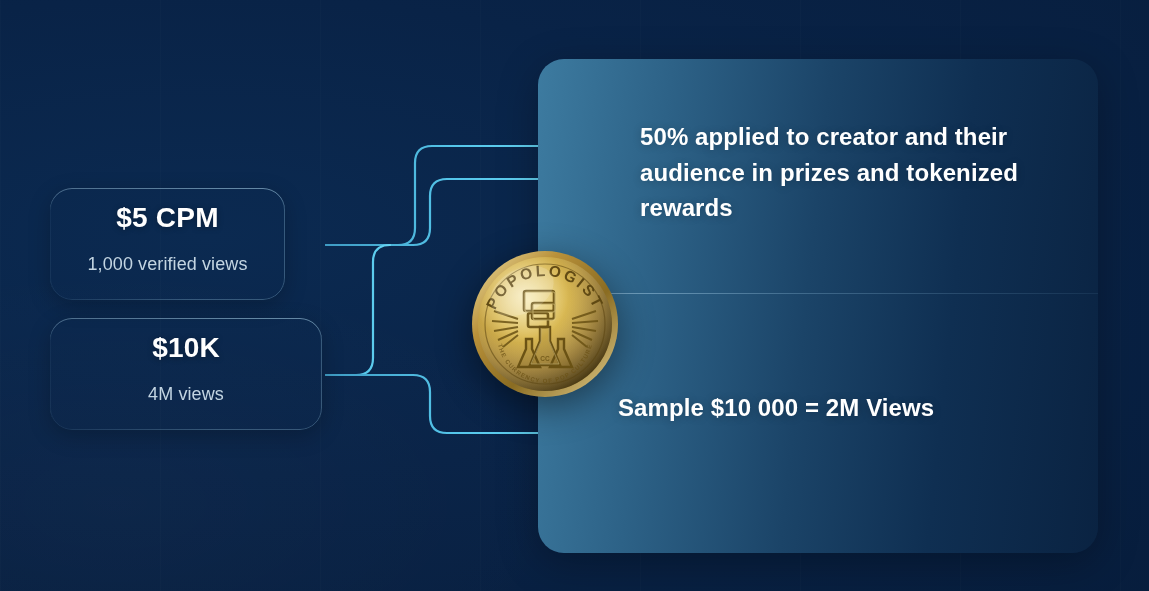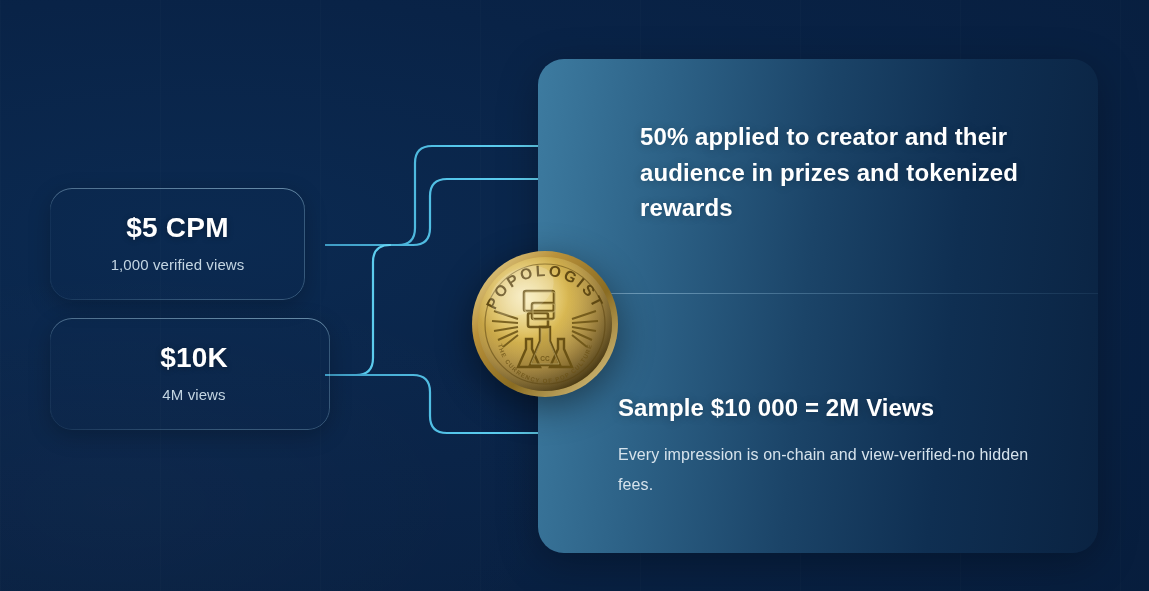--- a/index.html
+++ b/index.html
@@ -30,29 +30,29 @@
     box-shadow:inset 0 1px 0 rgba(190,225,245,.35), 0 6px 22px rgba(0,0,0,.22);
     display:flex;flex-direction:column;align-items:center;justify-content:center;
   }
   .card::after{
     content:"";position:absolute;inset:0;border-radius:22px;
     border:1px solid rgba(160,205,230,.30);
     -webkit-mask-image:linear-gradient(105deg,rgba(0,0,0,.15) 0%,#000 65%);
             mask-image:linear-gradient(105deg,rgba(0,0,0,.15) 0%,#000 65%);
     pointer-events:none;
   }
-  #card-cpm{left:50px;top:188px;width:255px;height:112px;}
-  #card-10k{left:50px;top:318px;width:272px;height:112px;padding-left:8px;}
+  #card-cpm{left:50px;top:188px;width:235px;height:112px;}
+  #card-10k{left:50px;top:318px;width:272px;height:112px;}
 
   .card-title{
     color:#ffffff;font-size:28px;font-weight:700;letter-spacing:.2px;
     text-shadow:0 1px 6px rgba(0,0,0,.30);margin:0 0 8px 0;
   }
   .card-sub{
-    color:#c3d5e2;font-size:15px;font-weight:400;letter-spacing:.1px;margin:4px;
+    color:#c3d5e2;font-size:18px;font-weight:400;letter-spacing:.1px;margin:12px;
   }
 
   
   #info-panel{
     position:absolute;left:538px;top:59px;width:560px;height:494px;
     border-radius:26px 26px 26px 26px;
     background:linear-gradient(96deg,#3d7ba0 0%,#2d6287 22%,#1b4468 48%,#0f2f52 72%,#0a2342 100%);
     box-shadow:0 10px 40px rgba(0,0,0,.28);
     overflow:hidden;
   }
@@ -119,21 +119,20 @@
 
   <div id="info-panel">
     <div id="panel-divider"></div>
 
     <div id="panel-top">
       <p class="headline">50% applied to creator and their audience in prizes and tokenized rewards</p>
     </div>
 
     <div id="panel-bottom">
       <p class="sample-title">Sample $10 000 = 2M Views</p>
-      <p class="sample-body">Every impression is on-chain and view-verified-no hidden fees.</p>
     </div>
   </div>
 
   <div id="coin-wrap">
     <svg viewBox="0 0 150 150" width="150" height="150" xmlns="http://www.w3.org/2000/svg">
       <defs>
         <radialGradient id="coinFace" cx="38%" cy="32%" r="78%">
           <stop offset="0%" stop-color="#f3e08f"></stop>
           <stop offset="35%" stop-color="#d8b64b"></stop>
           <stop offset="68%" stop-color="#a9832a"></stop>

